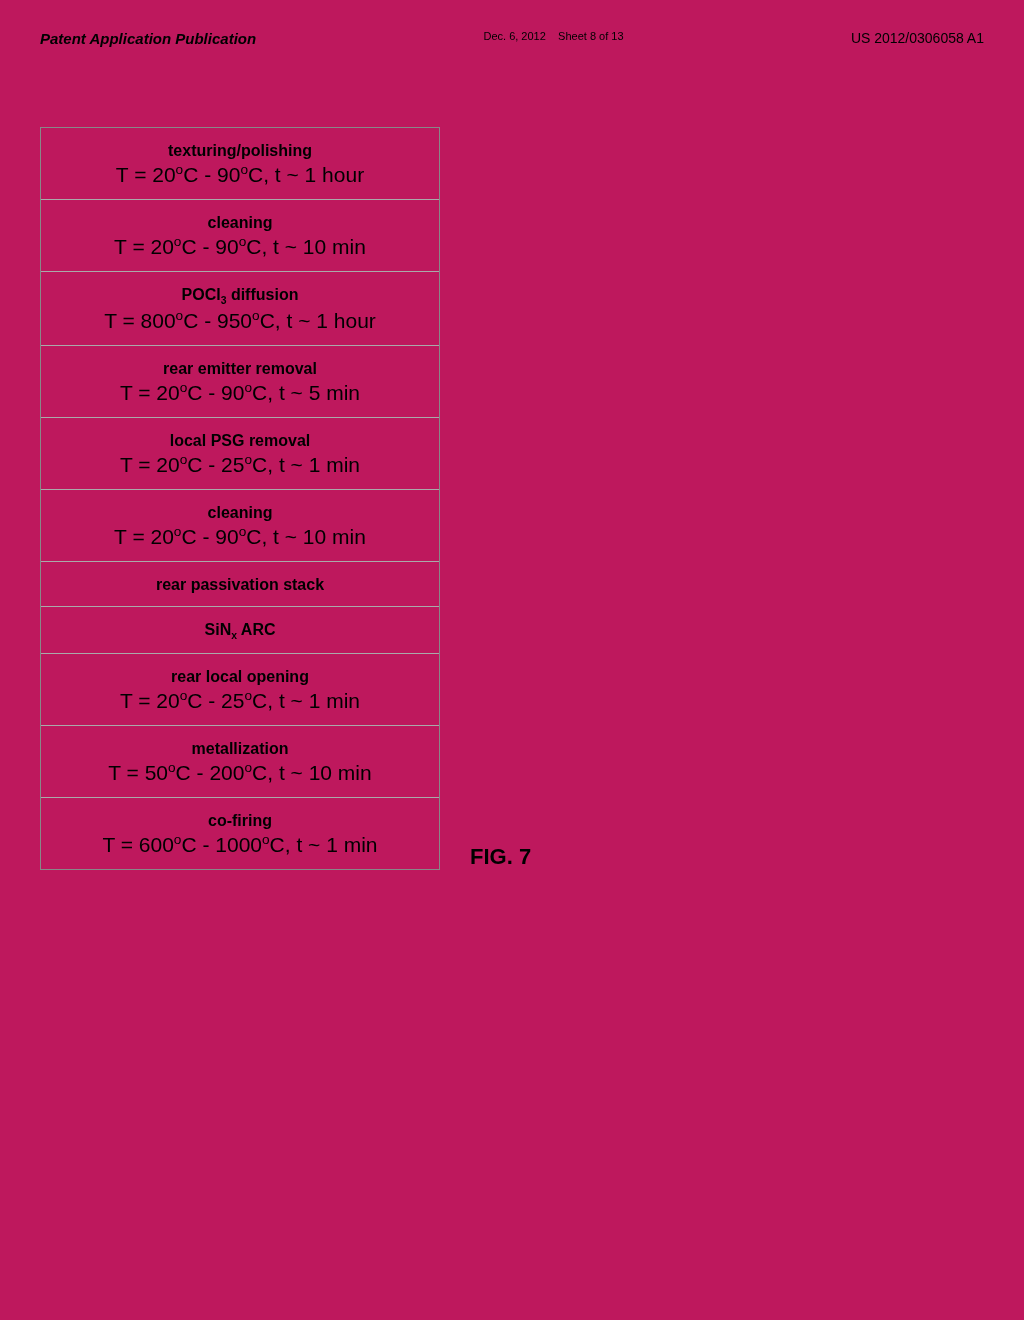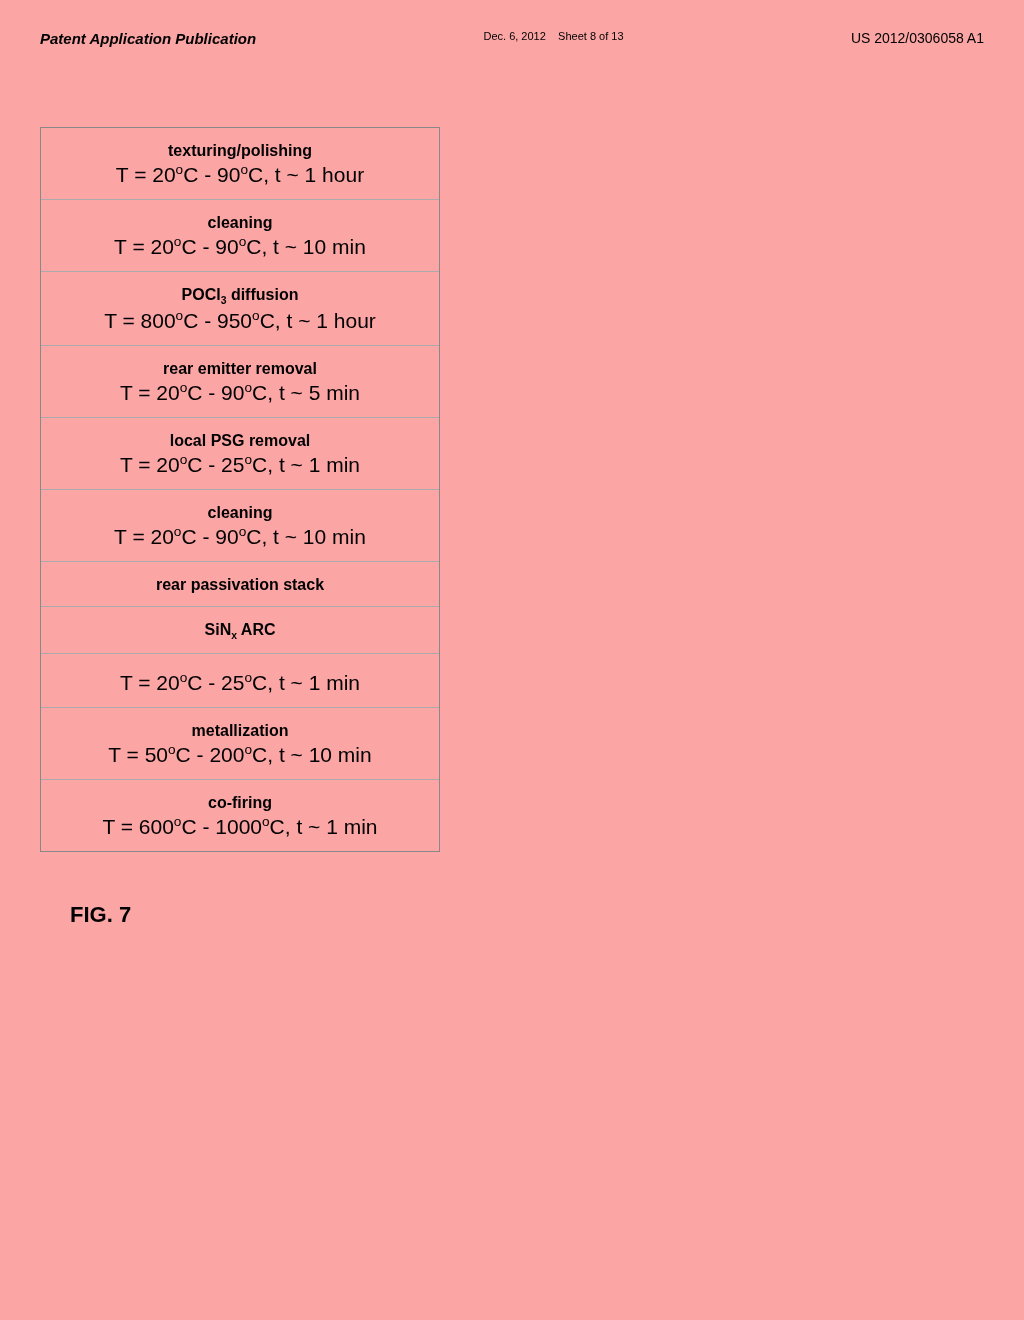--- a/index.html
+++ b/index.html
@@ -12,21 +12,21 @@
       background: #ffffff;
       font-family: Arial, sans-serif;
       width: 1024px;
       min-height: 1320px;
       position: relative;
     }
 
     .page {
       width: 1024px;
       min-height: 1320px;
-      background: #fca5a5;
+      background: #be185d;
       padding: 20px 40px;
     }
 
     .header {
       display: flex;
       justify-content: space-between;
       align-items: flex-start;
       padding: 10px 0 20px 0;
       border-bottom: none;
     }
@@ -44,22 +44,21 @@
       text-align: center;
     }
 
     .header-right {
       font-size: 14px;
       color: #000;
     }
 
     .content {
       display: flex;
-      flex-direction: column;
-      align-items: flex-start;
+      align-items: flex-end;
       margin-top: 60px;
     }
 
     .process-table {
       border: 1.5px solid #888;
       width: 400px;
     }
 
     .process-row {
       border-bottom: 1px solid #aaa;
@@ -145,20 +144,21 @@
           <div class="step-title">cleaning</div>
           <div class="step-params">T = 20<sup>o</sup>C - 90<sup>o</sup>C, t ~ 10 min</div>
         </div>
         <div class="process-row">
           <div class="step-title">rear passivation stack</div>
         </div>
         <div class="process-row">
           <div class="step-title">SiN<sub>x</sub> ARC</div>
         </div>
         <div class="process-row">
+          <div class="step-title">rear local opening</div>
           <div class="step-params">T = 20<sup>o</sup>C - 25<sup>o</sup>C, t ~ 1 min</div>
         </div>
         <div class="process-row">
           <div class="step-title">metallization</div>
           <div class="step-params">T = 50<sup>o</sup>C - 200<sup>o</sup>C, t ~ 10 min</div>
         </div>
         <div class="process-row">
           <div class="step-title">co-firing</div>
           <div class="step-params">T = 600<sup>o</sup>C - 1000<sup>o</sup>C, t ~ 1 min</div>
         </div>

